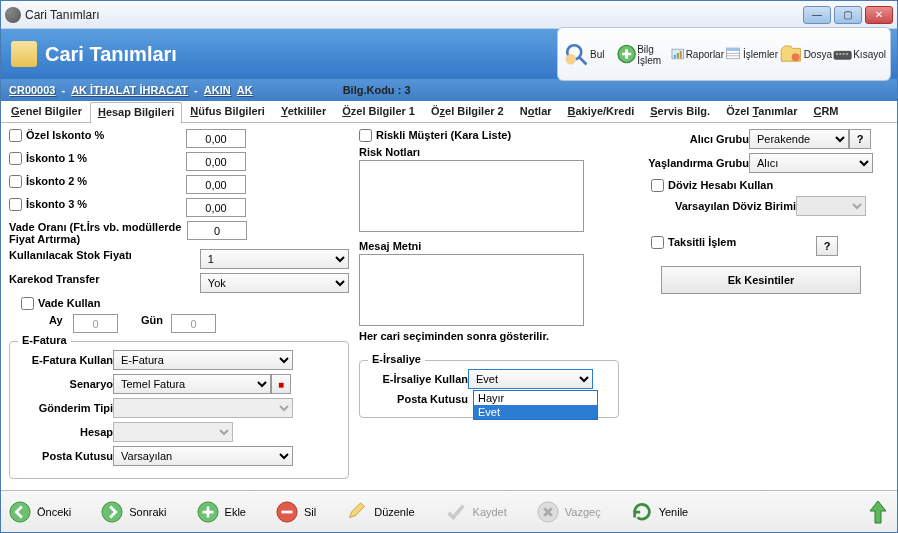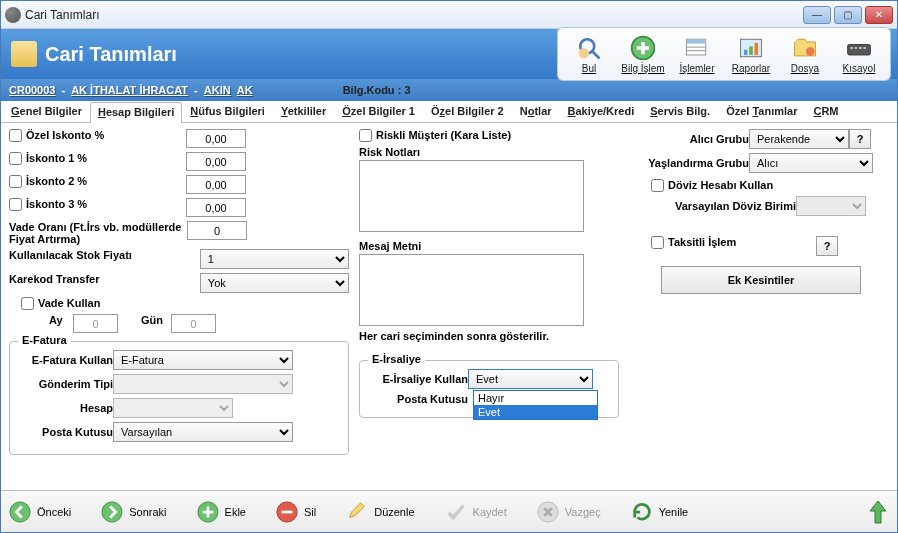--- a/index.html
+++ b/index.html
@@ -67,22 +67,22 @@
   right: 6px; top: -2px;
   height: 54px;
   display: flex;
   align-items: center;
   background: linear-gradient(#fefefe, #f0f4fa);
   border: 1px solid #b5c8e0;
   border-radius: 6px;
   padding: 2px 4px;
 }
 .tool-btn {
-  display: flex; flex-direction: column; align-items: center;
-  width: 54px; padding: 2px 0; text-decoration: underline;
+  display: flex; align-items: center;
+  width: 54px; padding: 2px 0;
 }
 .tool-icn {
   width: 28px; height: 28px;
 }
 .tool-lbl { font-size: 10px; color: #222; margin-top: 1px; }
 
 .info-band {
   height: 22px;
   background: linear-gradient(#5795d8, #3f7ec5);
   display: flex; align-items: center;
@@ -234,35 +234,35 @@
       </div>
       <div class="tool-btn">
         <svg class="tool-icn" viewBox="0 0 32 32">
             <circle cx="16" cy="16" r="13" fill="#6ec071" stroke="#3a8f3e" stroke-width="2"></circle>
             <path d="M16 9 v14 M9 16 h14" stroke="#fff" stroke-width="4"></path>
           </svg>
         <div class="tool-lbl">Bilg İşlem</div>
       </div>
       <div class="tool-btn">
         <svg class="tool-icn" viewBox="0 0 32 32">
+            <rect x="4" y="6" width="24" height="20" fill="#d8ecff" stroke="#666"></rect>
+            <rect x="8" y="18" width="4" height="6" fill="#5b9bd5"></rect>
+            <rect x="14" y="14" width="4" height="10" fill="#70ad47"></rect>
+            <rect x="20" y="10" width="4" height="14" fill="#ed7d31"></rect>
+          </svg>
+        <div class="tool-lbl">Raporlar</div>
+      </div>
+      <div class="tool-btn">
+        <svg class="tool-icn" viewBox="0 0 32 32">
             <rect x="4" y="6" width="22" height="18" fill="#fff" stroke="#888"></rect>
             <rect x="4" y="6" width="22" height="5" fill="#9ec1e8"></rect>
             <line x1="4" y1="15" x2="26" y2="15" stroke="#888"></line>
             <line x1="4" y1="19" x2="26" y2="19" stroke="#888"></line>
           </svg>
         <div class="tool-lbl">İşlemler</div>
-      </div>
-      <div class="tool-btn">
-        <svg class="tool-icn" viewBox="0 0 32 32">
-            <rect x="4" y="6" width="24" height="20" fill="#d8ecff" stroke="#666"></rect>
-            <rect x="8" y="18" width="4" height="6" fill="#5b9bd5"></rect>
-            <rect x="14" y="14" width="4" height="10" fill="#70ad47"></rect>
-            <rect x="20" y="10" width="4" height="14" fill="#ed7d31"></rect>
-          </svg>
-        <div class="tool-lbl">Raporlar</div>
       </div>
       <div class="tool-btn">
         <svg class="tool-icn" viewBox="0 0 32 32">
             <path d="M4 10 l4 -4 h8 l2 3 h10 v16 h-24 z" fill="#f5d779" stroke="#c99b2e"></path>
             <circle cx="22" cy="20" r="5" fill="#e97b4a"></circle>
           </svg>
         <div class="tool-lbl">Dosya</div>
       </div>
       <div class="tool-btn">
         <svg class="tool-icn" viewBox="0 0 32 32">
@@ -351,20 +351,25 @@
         <input class="num-input" style="width: 45px; color: rgb(153, 153, 153);" value="0">
       </div>
 
       <div class="fieldset" style="width:340px">
         <div class="fieldset-legend">E-Fatura</div>
         <div class="form-row">
           <span class="form-lbl">E-Fatura Kullan</span>
           <select class="sel" style="width:180px"><option>E-Fatura</option></select>
         </div>
         <div class="form-row">
+          <span class="form-lbl">Senaryo</span>
+          <select class="sel" style="width:158px"><option>Temel Fatura</option></select>
+          <button class="small-btn">■</button>
+        </div>
+        <div class="form-row">
           <span class="form-lbl">Gönderim Tipi</span>
           <select class="sel" style="width:180px;background:#e8e8e8" disabled=""><option></option></select>
         </div>
         <div class="form-row">
           <span class="form-lbl">Hesap</span>
           <select class="sel" style="width:120px;background:#e8e8e8" disabled=""><option></option></select>
         </div>
         <div class="form-row">
           <span class="form-lbl">Posta Kutusu</span>
           <select class="sel" style="width:180px"><option>Varsayılan</option></select>

